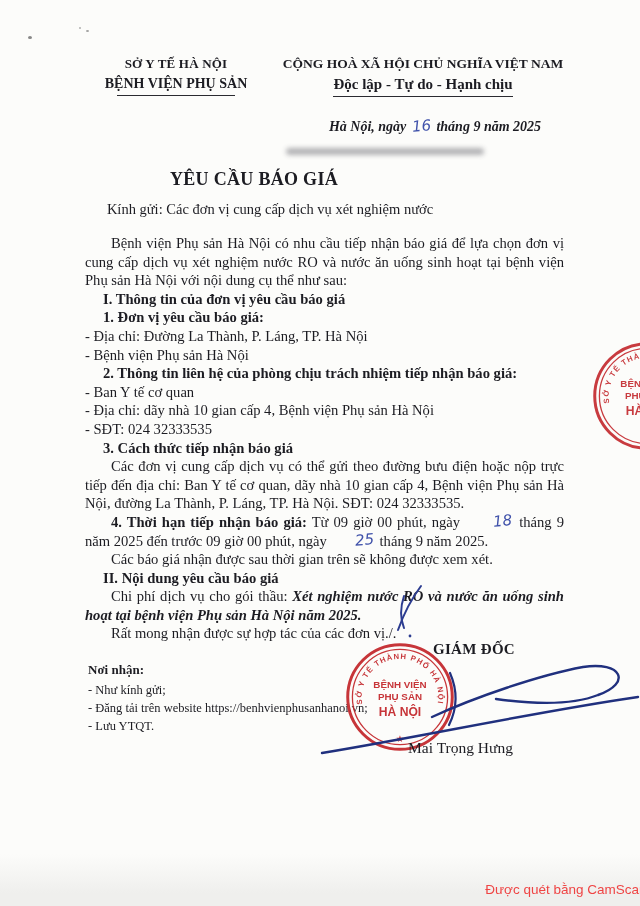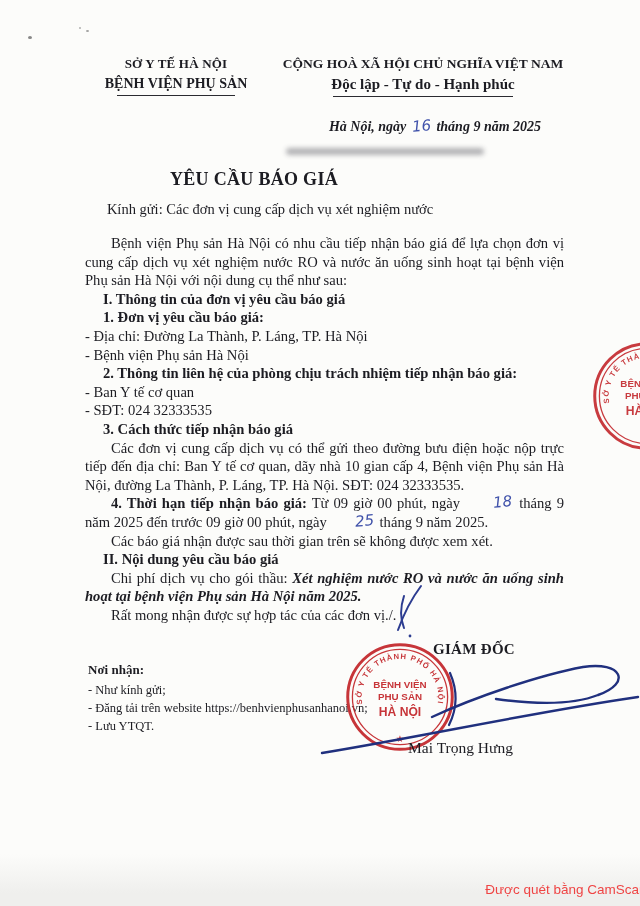--- a/index.html
+++ b/index.html
@@ -65,21 +65,21 @@
   <div class="speck sp3"></div>
 
   <div class="hdr-left">
     <div class="l1">SỞ Y TẾ HÀ NỘI</div>
     <div class="l2">BỆNH VIỆN PHỤ SẢN</div>
     <div class="rule w118"></div>
   </div>
 
   <div class="hdr-right">
     <div class="l1">CỘNG HOÀ XÃ HỘI CHỦ NGHĨA VIỆT NAM</div>
-    <div class="l2">Độc lập - Tự do - Hạnh phúc</div>
+    <div class="l2">Độc lập - Tự do - Hạnh chịu</div>
     <div class="rule w180"></div>
   </div>
 
   <div class="date-line">
     <span>Hà Nội, ngày</span>
     <span class="hand">16</span>
     <span>tháng 9 năm 2025</span>
   </div>
 
   <div class="smudge"></div>
@@ -88,20 +88,21 @@
   <div class="recipient">Kính gửi: Các đơn vị cung cấp dịch vụ xét nghiệm nước</div>
 
   <div class="doc-body">
     <p class="ind">Bệnh viện Phụ sản Hà Nội có nhu cầu tiếp nhận báo giá để lựa chọn đơn vị cung cấp dịch vụ xét nghiệm nước RO và nước ăn uống sinh hoạt tại bệnh viện Phụ sản Hà Nội với nội dung cụ thể như sau:</p>
     <p class="ind-sm bold">I. Thông tin của đơn vị yêu cầu báo giá</p>
     <p class="ind-sm bold">1. Đơn vị yêu cầu báo giá:</p>
     <p>- Địa chỉ: Đường La Thành, P. Láng, TP. Hà Nội</p>
     <p>- Bệnh viện Phụ sản Hà Nội</p>
     <p class="ind-sm bold">2. Thông tin liên hệ của phòng chịu trách nhiệm tiếp nhận báo giá:</p>
     <p>- Ban Y tế cơ quan</p>
+    <p>- Địa chỉ: dãy nhà 10 gian cấp 4, Bệnh viện Phụ sản Hà Nội</p>
     <p>- SĐT: 024 32333535</p>
     <p class="ind-sm bold">3. Cách thức tiếp nhận báo giá</p>
     <p class="ind">Các đơn vị cung cấp dịch vụ có thể gửi theo đường bưu điện hoặc nộp trực tiếp đến địa chỉ: Ban Y tế cơ quan, dãy nhà 10 gian cấp 4, Bệnh viện Phụ sản Hà Nội, đường La Thành, P. Láng, TP. Hà Nội. SĐT: 024 32333535.</p>
     <p class="ind">
       <span class="bold">4. Thời hạn tiếp nhận báo giá:</span><span> Từ 09 giờ 00 phút, ngày </span><span class="hand">18</span><span> tháng 9 năm 2025 đến trước 09 giờ 00 phút, ngày</span><span class="hand">25</span><span> tháng 9 năm 2025.</span>
     </p>
     <p class="ind">Các báo giá nhận được sau thời gian trên sẽ không được xem xét.</p>
     <p class="ind-sm bold">II. Nội dung yêu cầu báo giá</p>
     <p class="ind">
       <span>Chi phí dịch vụ cho gói thầu: </span><span class="bi">Xét nghiệm nước RO và nước ăn uống sinh hoạt tại bệnh viện Phụ sản Hà Nội năm 2025.</span>

